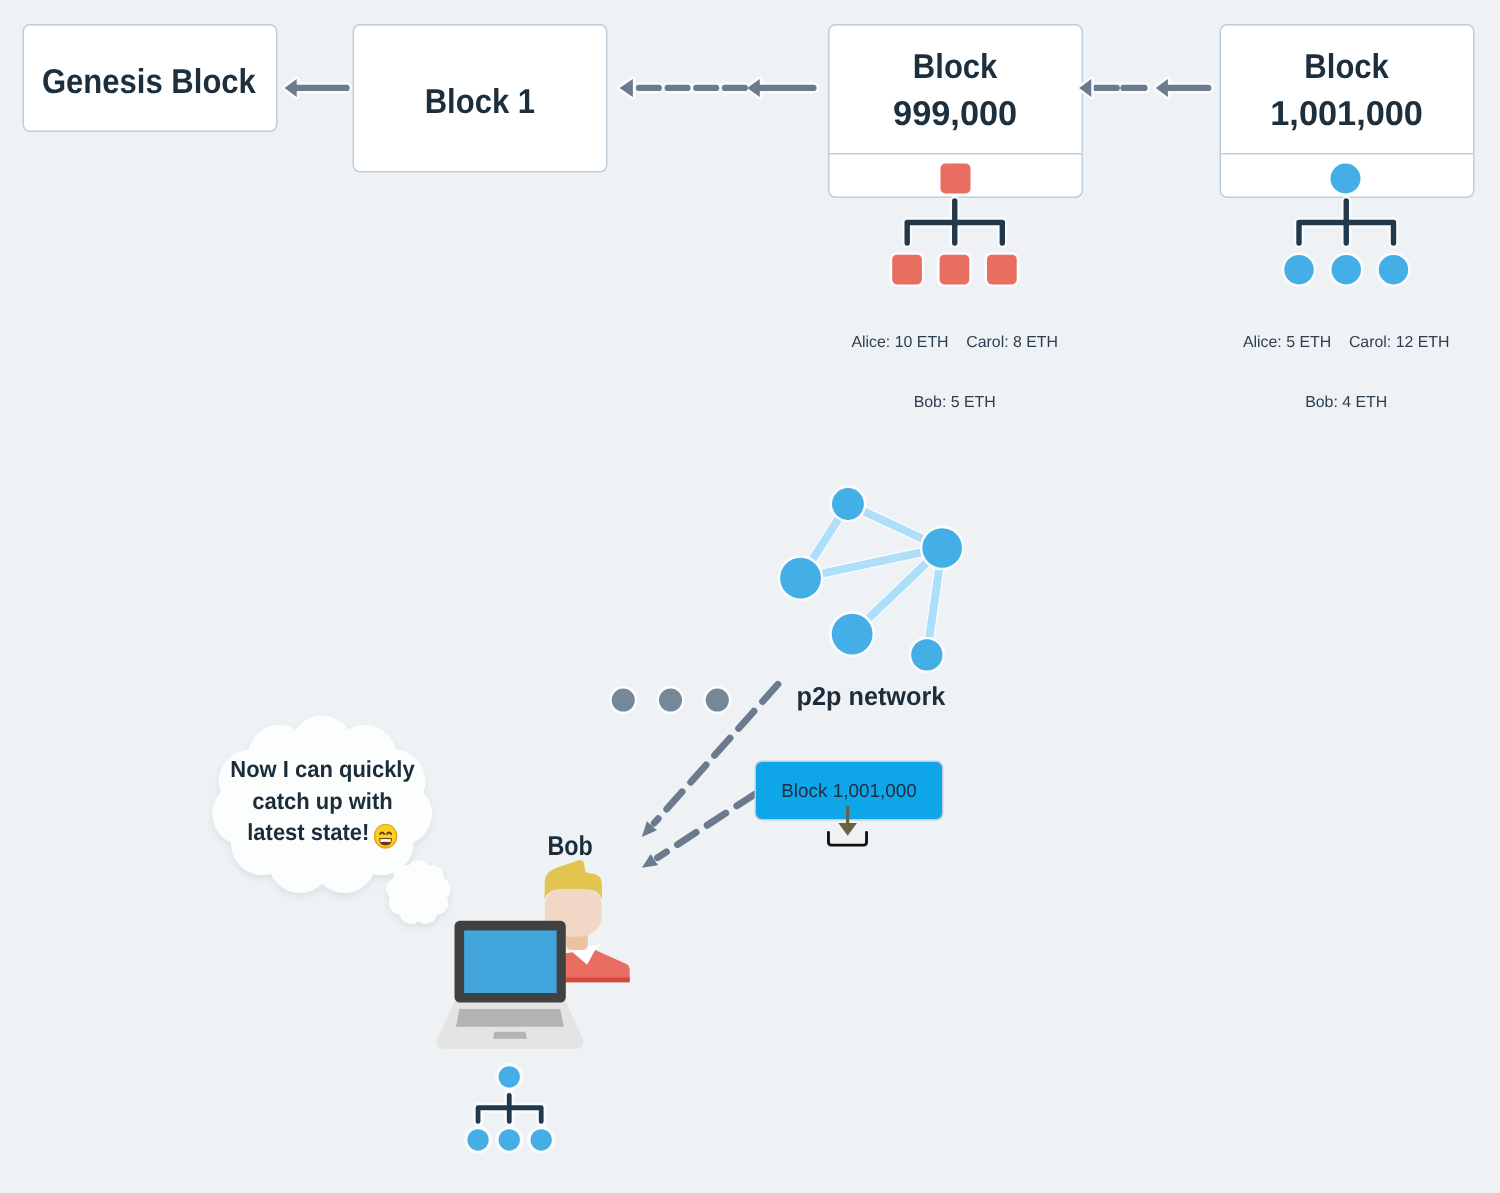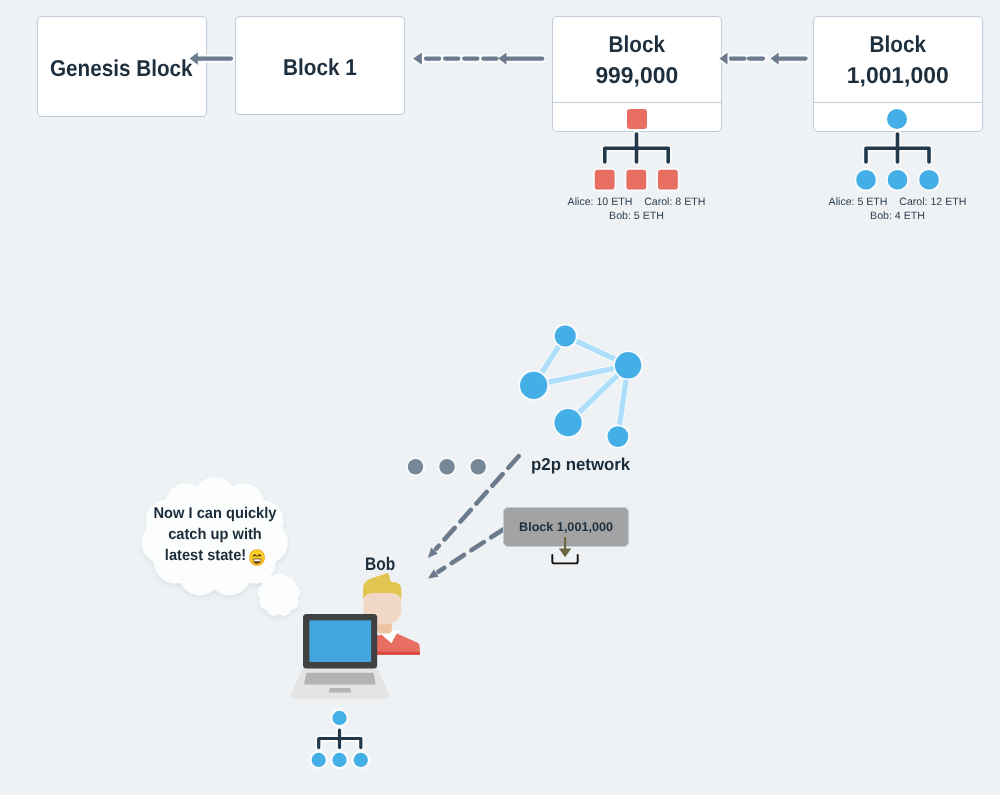--- a/index.html
+++ b/index.html
@@ -26,40 +26,40 @@
   .blk.tall .hdr > span.word{top:11px;line-height:32px;}
   .blk.tall .hdr .num{transform:scaleX(0.995);top:42px;line-height:32px;}
   .blk.tall .hdr{height:85.5px;border-bottom:1.3px solid #bfccd9;}
   .blk.tall .body{height:29px;position:relative;}
   .abs{position:absolute;}
   .bal{
     position:absolute;text-align:center;color:#2c3f50;
     text-rendering:geometricPrecision;
     font-size:10.6px;line-height:13.5px;font-family:"Liberation Sans",sans-serif;
   }
-  .bal > div{white-space:pre;}
+  .bal > div{white-space:pre;margin-top:26px;}
   .lbl-bold{position:absolute;font-weight:bold;color:#1b2c3b;transform-origin:left top;white-space:nowrap;}
   .msgbox{
-    position:absolute;background:#a3a3a3;border:1.3px solid #bfccd9;border-radius:5px;
+    position:absolute;background:#0ea5e9;border:1.3px solid #bfccd9;border-radius:5px;
     box-sizing:border-box;display:flex;align-items:center;justify-content:center;
-    color:#1d2e3d;font-size:12.6px;font-weight:bold;
+    color:#1d2e3d;font-size:12.6px;
   }
   .tline{
     position:absolute;width:100%;text-align:center;font-weight:bold;
     color:#1b2c3b;font-size:15.5px;line-height:21px;white-space:nowrap;
     transform:scaleX(0.945);transform-origin:center top;
   }
   .tline .emoji-slot{display:inline-block;vertical-align:-6px;width:17px;height:15px;margin-left:3px;}
 </style>
 </head>
 <body>
 
 <div id="stage">
 
-  <div class="blk" style="left:15px;top:16px;width:169.5px;height:101px;margin-left:22px;">
+  <div class="blk" style="left:15px;top:16px;width:169.5px;height:72px;">
     <div class="hdr">
         <span>Genesis Block</span>
       </div>
   </div>
 
   <div class="blk" style="left:235px;top:16px;width:169.5px;height:99px;">
     <div class="hdr">
         <span>Block 1</span>
       </div>
   </div>

